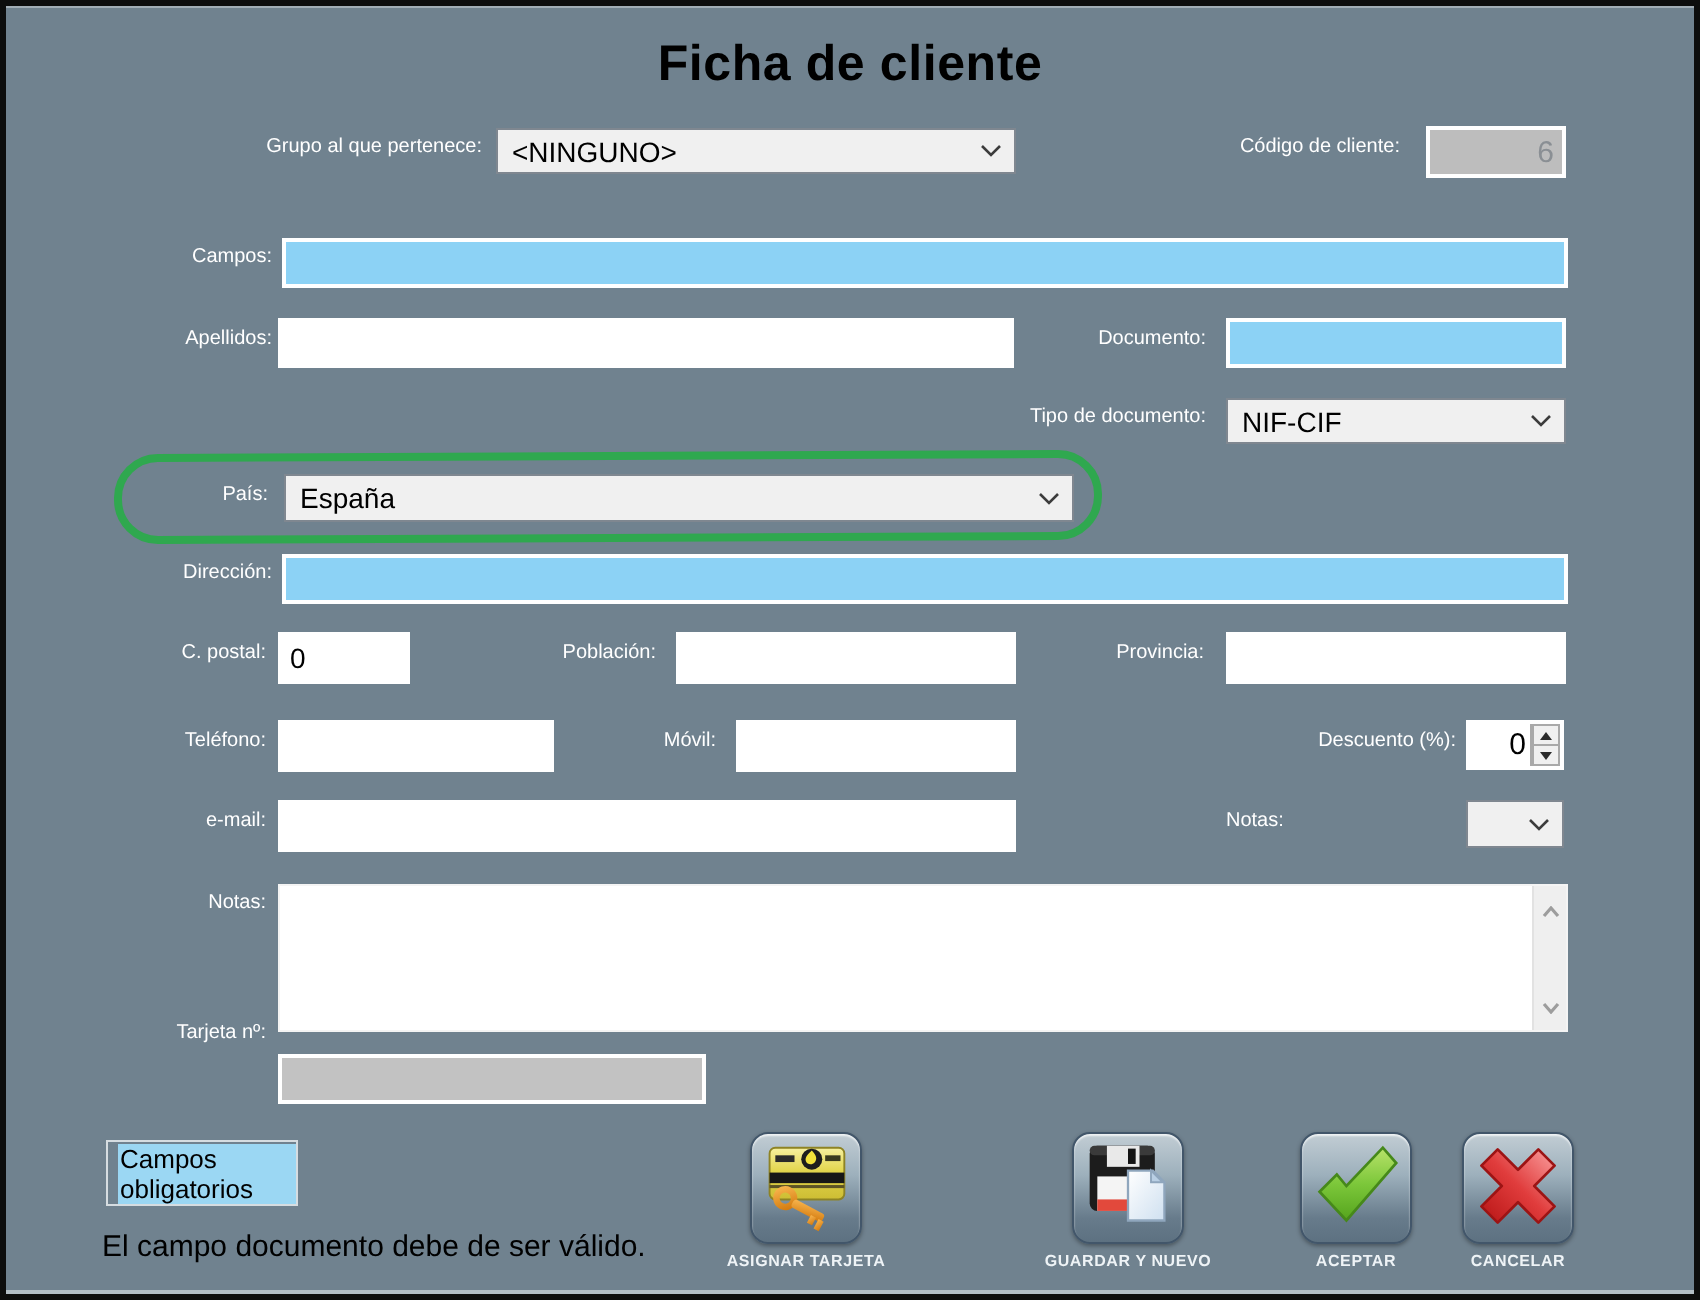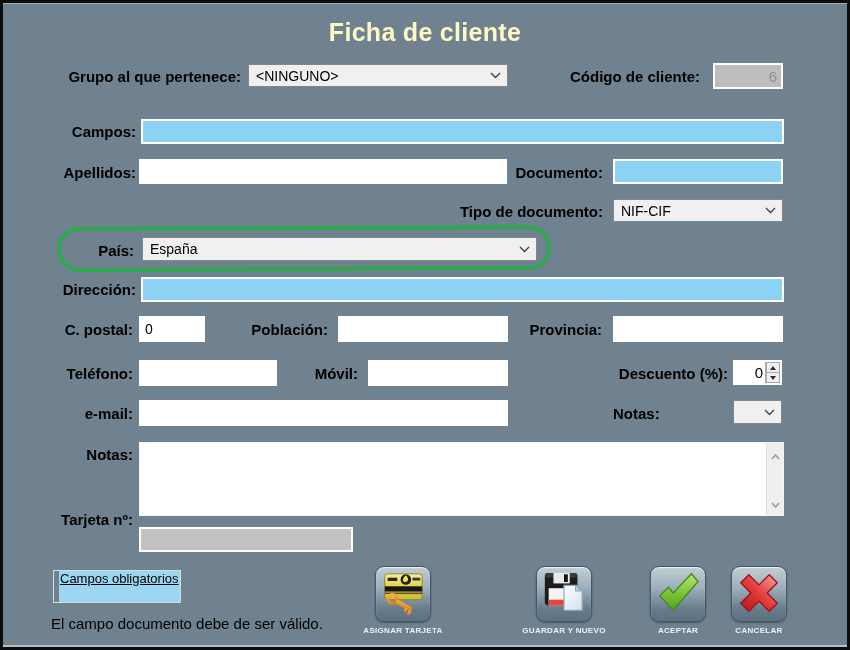--- a/index.html
+++ b/index.html
@@ -7,24 +7,24 @@
   #window{
     position:relative;width:850px;height:650px;
     background:#70828f;
     border:3px solid #0d0d0d;
     box-shadow:inset 0 1px 0 rgba(255,255,255,.35), inset 0 -2px 0 rgba(235,240,243,.55);
     font-family:"Liberation Sans", sans-serif;
     overflow:hidden;
   }
   .title{
     position:absolute;left:0;right:0;top:15px;text-align:center;
-    color:#fef9c3;font-size:25px;font-weight:bold;letter-spacing:.3px;
+    color:#000000;font-size:25px;font-weight:bold;letter-spacing:.3px;
   }
   .label{
-    position:absolute;font-size:15px;font-weight:bold;color:#000000;
+    position:absolute;font-size:10px;font-weight:normal;color:#ffffff;
     text-align:right;white-space:nowrap;
   }
   .field{
     position:absolute;border:2px solid #fff;background:#fff;
     font-family:"Liberation Sans",sans-serif;font-size:14px;color:#000;
     padding:0 4px;outline:none;
   }
   .field.blue{background:#8cd2f5;}
   .field.gray{background:#bdbdbd;color:#8a8f94;}
   .combo{
@@ -53,22 +53,22 @@
     padding:3px 0;
   }
   .spin-wrap{position:absolute;left:730px;top:357px;width:49px;height:25px;border:2px solid #fff;background:#fff;display:flex;}
   .spin-input{flex:1;min-width:0;border:none;outline:none;text-align:right;font-size:15px;padding:0 2px;background:transparent;font-family:"Liberation Sans",sans-serif;}
   .spin-btns{width:15px;display:flex;flex-direction:column;border-left:1px solid #a9a9a9;}
   .spin-btn{flex:1;background:#f0f0f0;display:flex;align-items:center;justify-content:center;border:1px solid #a9a9a9;}
   .spin-btn + .spin-btn{border-top:none;}
   .tri-up{width:0;height:0;border-left:3px solid transparent;border-right:3px solid transparent;border-bottom:4px solid #2b2b2b;}
   .tri-dn{width:0;height:0;border-left:3px solid transparent;border-right:3px solid transparent;border-top:4px solid #2b2b2b;}
   .req-box{
-    position:absolute;left:50px;top:567px;width:128px;height:33px;
-    border:1px solid #d6dde1;display:flex;padding-left:5px;text-decoration:underline;
+    position:absolute;left:50px;top:567px;width:96px;height:33px;
+    border:1px solid #d6dde1;display:flex;align-items:center;padding-left:5px;
   }
   .req-box span{background:#9bd7f3;font-size:13px;color:#000;padding:0 1px;}
   .msg{position:absolute;left:48px;top:612px;font-size:15px;color:#000;}
   .icon-btn{
     position:absolute;width:56px;height:56px;border-radius:9px;top:563px;
     background:linear-gradient(180deg,#c2cdd4 0%,#9db0bc 38%,#677b8b 78%,#5d7181 100%);
     border:1px solid #42566a;
     box-shadow:inset 0 1px 1px rgba(255,255,255,.75), 0 1px 2px rgba(0,0,0,.35);
     display:flex;align-items:center;justify-content:center;cursor:pointer;padding:0;
   }

